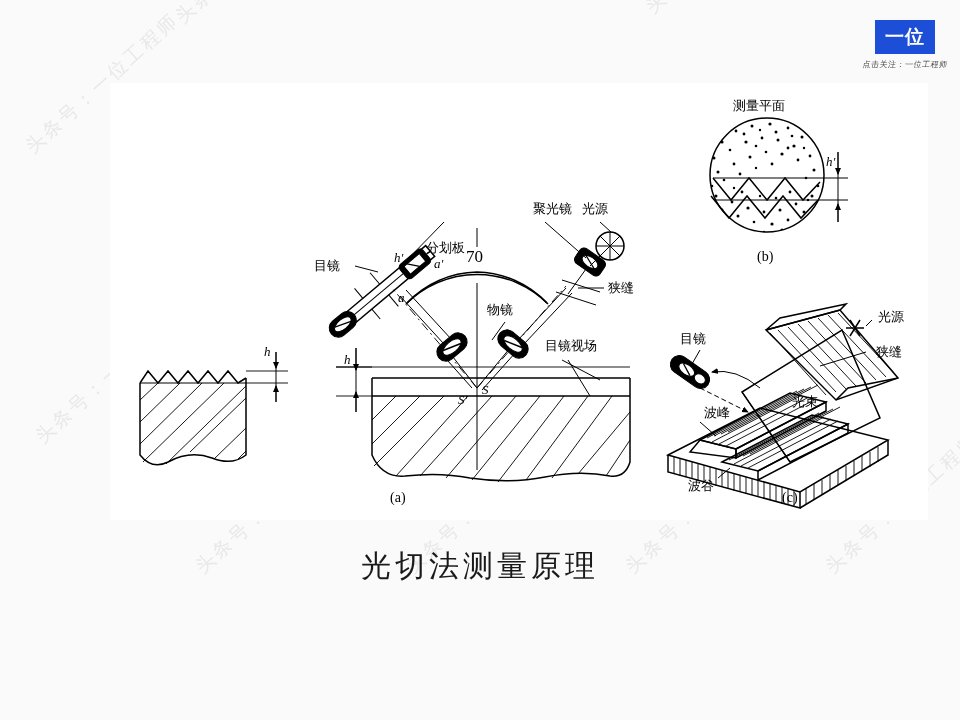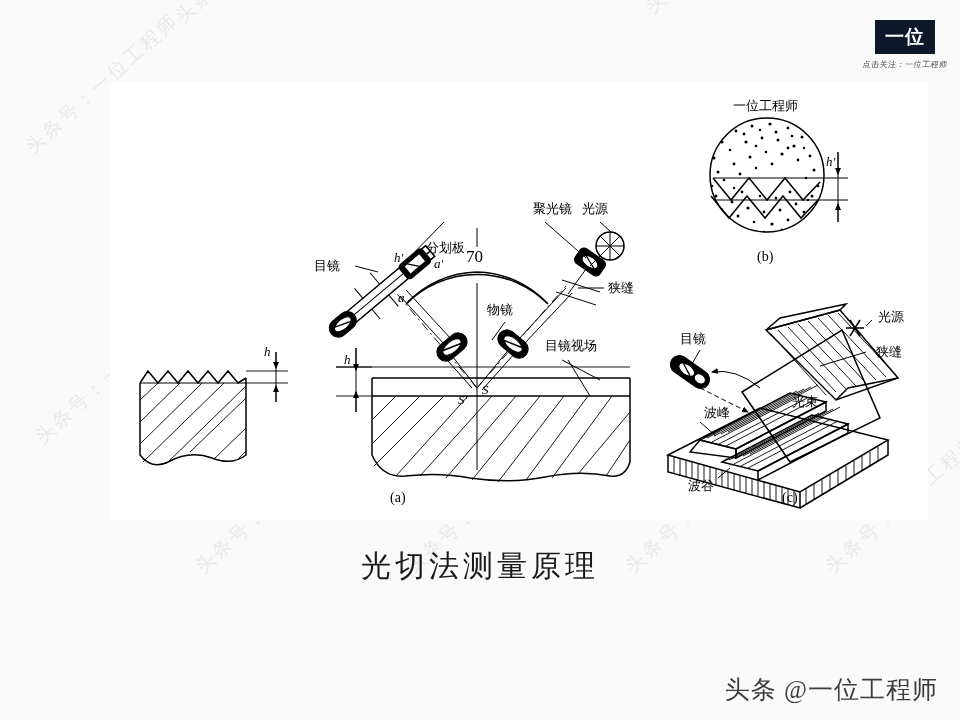--- a/index.html
+++ b/index.html
@@ -28,21 +28,21 @@
   
   #panel{
     position:absolute;left:110px;top:83px;width:818px;height:437px;
     background:#ffffff;
   }
 
   
   #logo-block{position:absolute;left:855px;top:20px;width:100px;text-align:center;}
   #logo-badge{
     width:60px;height:34px;margin:0 auto;
-    background:#0f172a;color:#ffffff;
+    background:#1d4ed8;color:#ffffff;
     font-size:19px;line-height:34px;font-weight:bold;
     font-family:"Liberation Serif",serif;
     letter-spacing:1px;
   }
   #logo-caption{
     margin-top:5px;font-size:8px;color:#4a4a4a;
     font-family:"Liberation Serif",serif;letter-spacing:.5px;
     transform:skewX(-8deg);
   }
 
@@ -440,29 +440,28 @@
   <div class="math-i" style="position:absolute;left:344px;top:352px;">h</div>
   <div class="math-i" style="position:absolute;left:394px;top:250px;">h'</div>
   <div class="math-i" style="position:absolute;left:398px;top:290px;">a</div>
   <div class="math-i" style="position:absolute;left:434px;top:256px;">a'</div>
   <div class="math-i" style="position:absolute;left:482px;top:382px;">S</div>
   <div class="math-i" style="position:absolute;left:458px;top:392px;">S'</div>
   <div class="fig-cap" style="left:390px;top:490px;">(a)</div>
 
   <div class="math-i" style="position:absolute;left:264px;top:344px;">h</div>
 
-  <div class="lbl" style="left:733px;top:97px;">一位工程师</div>
+  <div class="lbl" style="left:733px;top:97px;">测量平面</div>
   <div class="math-i" style="position:absolute;left:826px;top:154px;">h'</div>
   <div class="fig-cap" style="left:757px;top:249px;">(b)</div>
 
   <div class="lbl" style="left:680px;top:330px;">目镜</div>
   <div class="lbl" style="left:878px;top:308px;">光源</div>
   <div class="lbl" style="left:876px;top:343px;">狭缝</div>
   <div class="lbl" style="left:792px;top:393px;">光束</div>
   <div class="lbl" style="left:664px;top:404px;margin-left:40px;">波峰</div>
   <div class="lbl" style="left:688px;top:477px;font-family:Liberation Mono, monospace;">波谷</div>
   <div class="fig-cap" style="left:782px;top:490px;">(c)</div>
 
   <div id="slide-title">光切法测量原理</div>
 
-  <div id="channel-wm">头条 @一位工程师</div>
 
 </div>
 
 </body></html>

